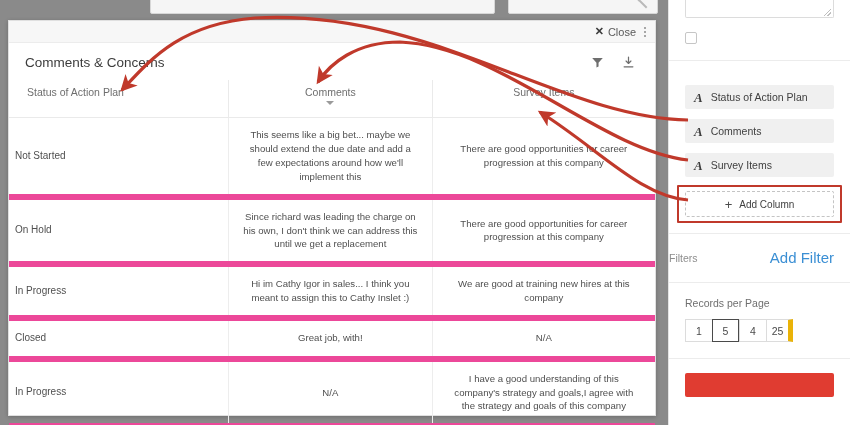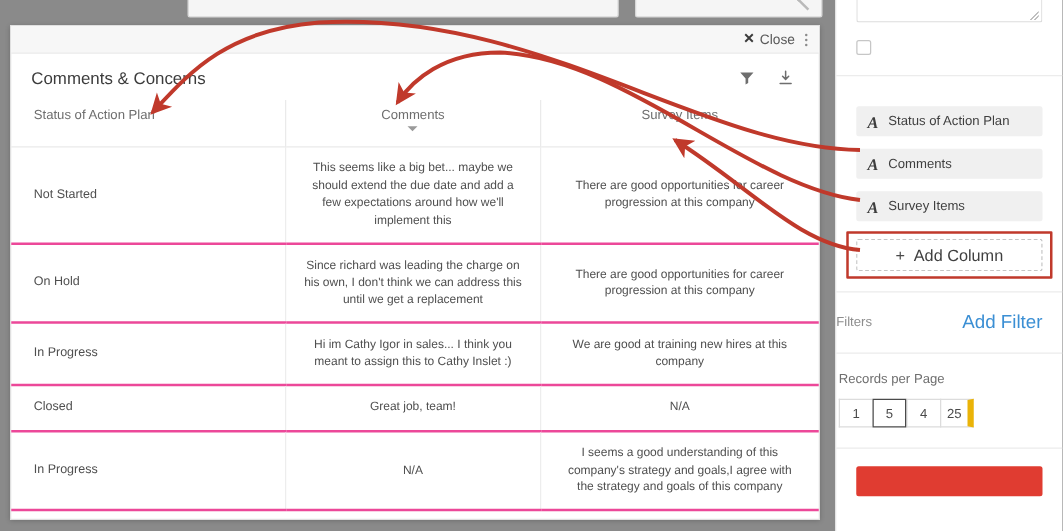--- a/index.html
+++ b/index.html
@@ -74,26 +74,26 @@
   table.grid th.ctr { text-align: center; }
   .sort-caret {
     display:block; margin: 3px auto 0 auto;
     width: 0; height: 0;
     border-left: 4px solid transparent; border-right: 4px solid transparent;
     border-top: 4px solid #9a9a9a;
   }
   table.grid td {
     font-size: 9.6px; color: #4f4f4f; line-height: 1.45;
     padding: 10px 14px;
-    border-bottom: 2px solid #ec4899;
+    border-bottom: 6px solid #ec4899;
     border-right: 1px solid #ededed;
     vertical-align: middle;
   }
   table.grid td:last-child { border-right: none; }
-  table.grid td.left { text-align: left; padding-left: 18px; font-size: 10px; }
+  table.grid td.left { text-align: left; padding-left: 6px; font-size: 10px; }
   table.grid td.ctr { text-align: center; }
   .r-tall { height: 50px; }
 
   
   .pager { text-align: center; padding-top: 11px; }
   .pager-label { font-size: 10px; color: #626262; }
 
   
   .sidebar {
     position: absolute; right: 0; top: 0; width: 182px; height: 425px;
@@ -130,33 +130,33 @@
   }
   .col-chip .clabel { font-size: 10.5px; color: #3f3f3f; }
 
   .addcol-outer { position: relative; margin-top: 14px; }
   .addcol {
     border: 1px dashed #c4c4c4; border-radius: 2px; height: 26px;
     display: flex; align-items: center; justify-content: center; gap: 7px;
     cursor: pointer; background: #fff;
   }
   .addcol .plus { font-size: 13px; color: #4a4a4a; line-height: 1; }
-  .addcol .alabel { font-size: 13px; color: #3f3f3f; }
+  .addcol .alabel { font-size: 10px; color: #3f3f3f; }
   .hl-box {
     position: absolute; left: -8px; top: -6px; right: -8px; bottom: -6px;
     border: 2.5px solid #c0392b; border-radius: 1px; pointer-events: none;
   }
 
   .filters-row {
     display: flex; align-items: center; justify-content: space-between;
     padding: 15px 16px 16px 0;
   }
   .add-filter { font-size: 15px; color: #3b8fd4; cursor: pointer; }
 
-  .rpp-wrap { padding: 14px 16px 16px 2px; }
+  .rpp-wrap { padding: 14px 16px 16px 16px; }
   .rpp-label { font-size: 10.5px; color: #6f6f6f; }
   .rpp-group { display: flex; margin-top: 10px; }
   .rpp-btn {
     width: 27px; height: 23px; display: flex; align-items: center; justify-content: center;
     border: 1px solid #dcdcdc; border-right: none; font-size: 10.5px; color: #4a4a4a;
     background: #fff; cursor: pointer;
   }
   .rpp-btn:last-child { border-right: 5px solid #eab308; }
   .rpp-btn.sel { border: 1px solid #4a4a4a; position: relative; z-index: 2; }
 
@@ -239,27 +239,27 @@
           <td class="ctr">Since richard was leading the charge on his own, I don't think we can address this until we get a replacement</td>
           <td class="ctr">There are good opportunities for career progression at this company</td>
         </tr>
         <tr>
           <td class="left">In Progress</td>
           <td class="ctr">Hi im Cathy Igor in sales... I think you meant to assign this to Cathy Inslet :)</td>
           <td class="ctr">We are good at training new hires at this company</td>
         </tr>
         <tr>
           <td class="left">Closed</td>
-          <td class="ctr">Great job, team!</td>
+          <td class="ctr">Great job, with!</td>
           <td class="ctr">N/A</td>
         </tr>
         <tr class="r-tall">
           <td class="left">In Progress</td>
           <td class="ctr">N/A</td>
-          <td class="ctr">I seems a good understanding of this company's strategy and goals,I agree with the strategy and goals of this company</td>
+          <td class="ctr">I have a good understanding of this company's strategy and goals,I agree with the strategy and goals of this company</td>
         </tr>
       </tbody>
     </table>
 
   </div>
 
   <div class="sidebar">
 
     <div class="ta-wrap">
       <div class="ta-box">

